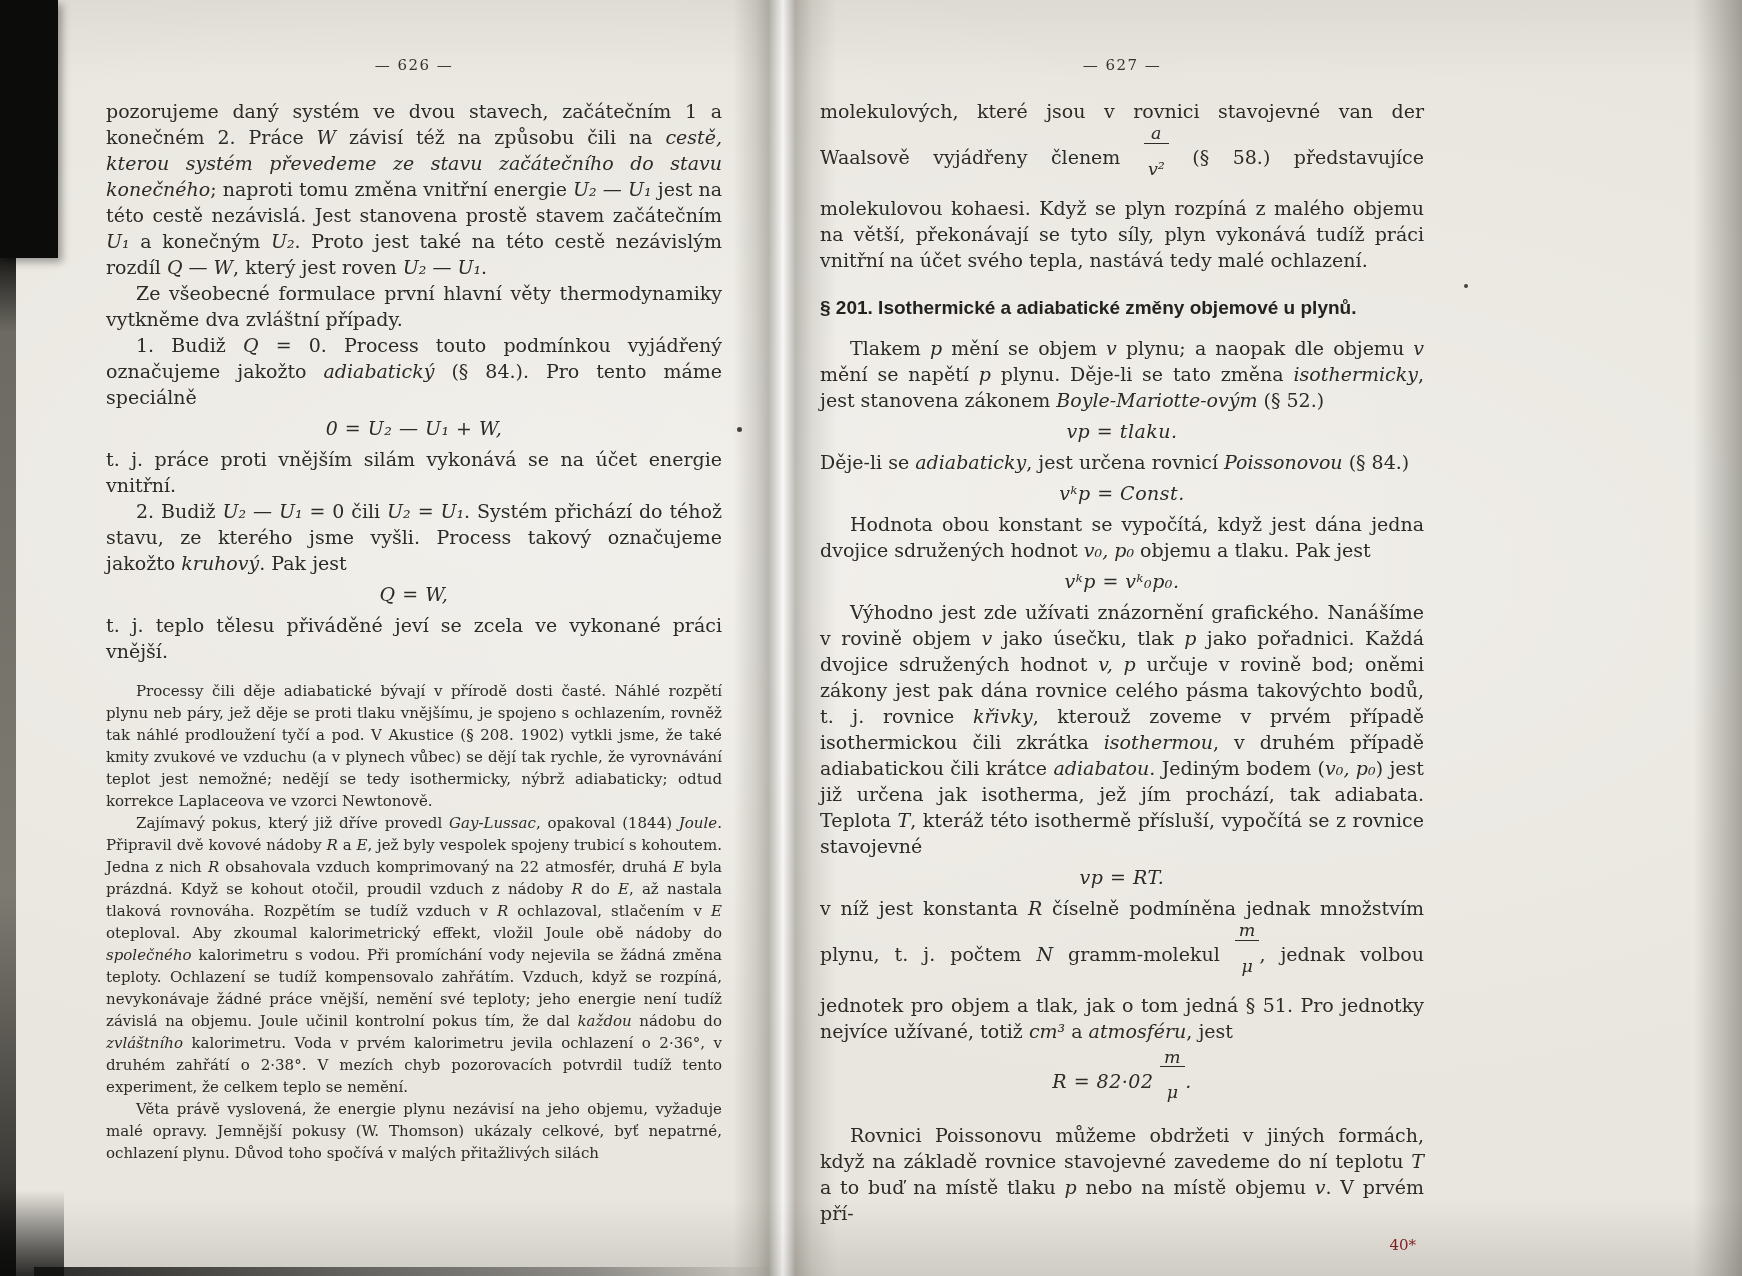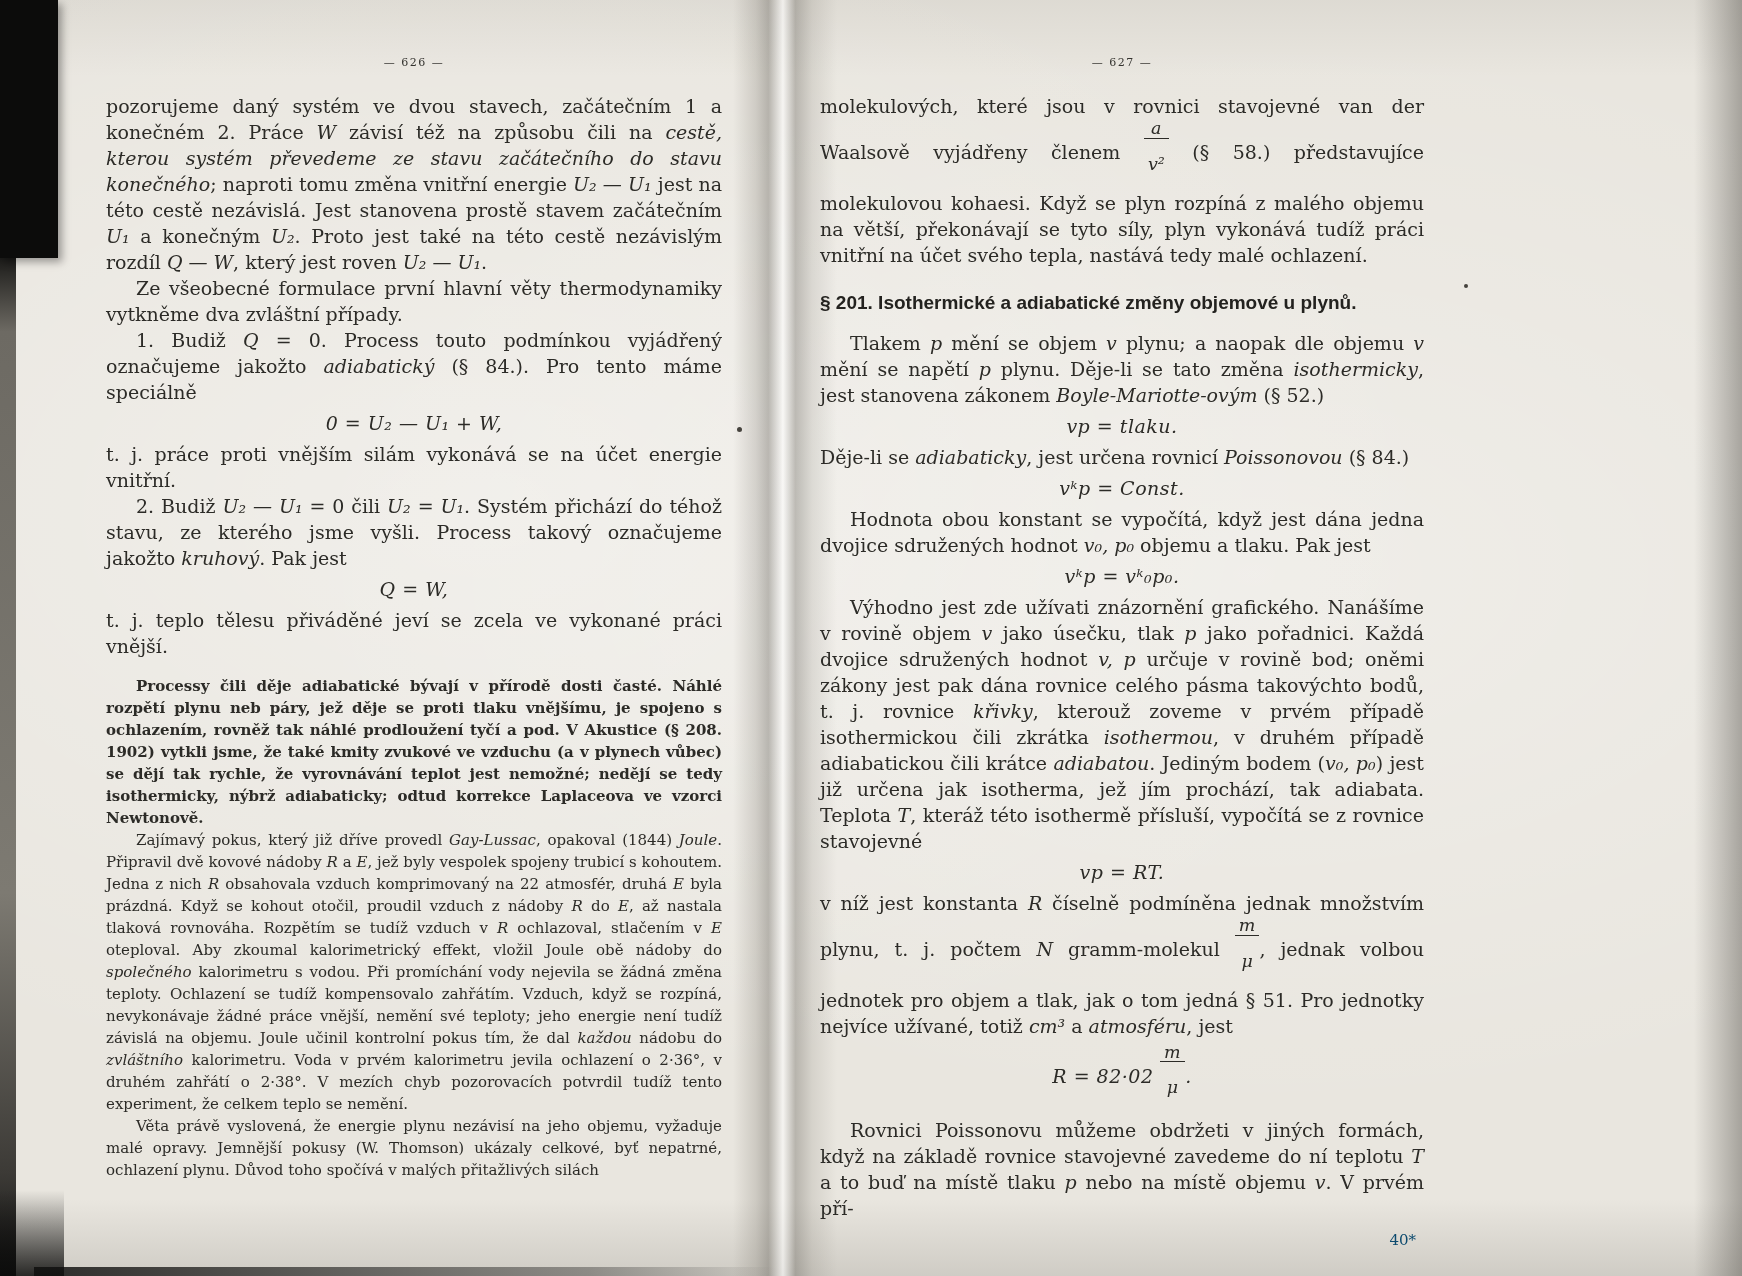--- a/index.html
+++ b/index.html
@@ -51,27 +51,27 @@
   }
   .speck { position:absolute; border-radius:50%; background:#45423d; }
   .speck.s1 { left:737px; top:427px; width:5px; height:5px; }
   .speck.s2 { left:1464px; top:284px; width:4px; height:4px; }
 
   .page-content { position:absolute; top:56px; color:#2c2b27; }
   #left-content  { left:106px; width:616px; }
   #right-content { left:820px; width:604px; }
 
   .pagenum {
-    text-align:center; font-size:11px; letter-spacing:1.5px;
+    text-align:center; font-size:15px; letter-spacing:1.5px;
     margin-bottom:24px; color:#34332f;
   }
   .para { font-size:19px; line-height:26px; text-align:justify; }
   .para.ind { text-indent:30px; }
   .para.small { font-size:15px; line-height:22px; }
-  .para.gap { margin-top:16px;font-weight:bold; }
+  .para.gap { margin-top:16px; }
   .it { font-style:italic; }
 
   .equation {
     text-align:center; font-style:italic; font-size:19px;
     line-height:28px; margin:4px 0; letter-spacing:.5px;
   }
   .eq-group { margin:4px 0; }
   .eq-group .equation { margin:0; }
 
   .section-heading {
@@ -80,21 +80,21 @@
     margin:24px 0 16px;
   }
 
   .frac {
     display:inline-block; vertical-align:middle; text-align:center;
     line-height:1.08; font-style:italic; font-size:.92em;
   }
   .frac .num { display:block; padding:0 4px; }
   .frac .den { display:block; border-top:1.4px solid #2c2b27; padding:16px 4px; }
 
-  .sig { text-align:right; font-size:15px; margin-top:10px; padding-right:8px; color:#0c4a6e; }
+  .sig { text-align:right; font-size:15px; margin-top:10px; padding-right:8px; color:#7f1d1d; }
 </style>
 </head>
 <body>
 
 <div id="scan">
   <div class="page-shading"></div>
   <div class="binding"></div>
   <div class="left-edge"></div>
   <div class="corner-black top"></div>
   <div class="corner-black bottom"></div>

